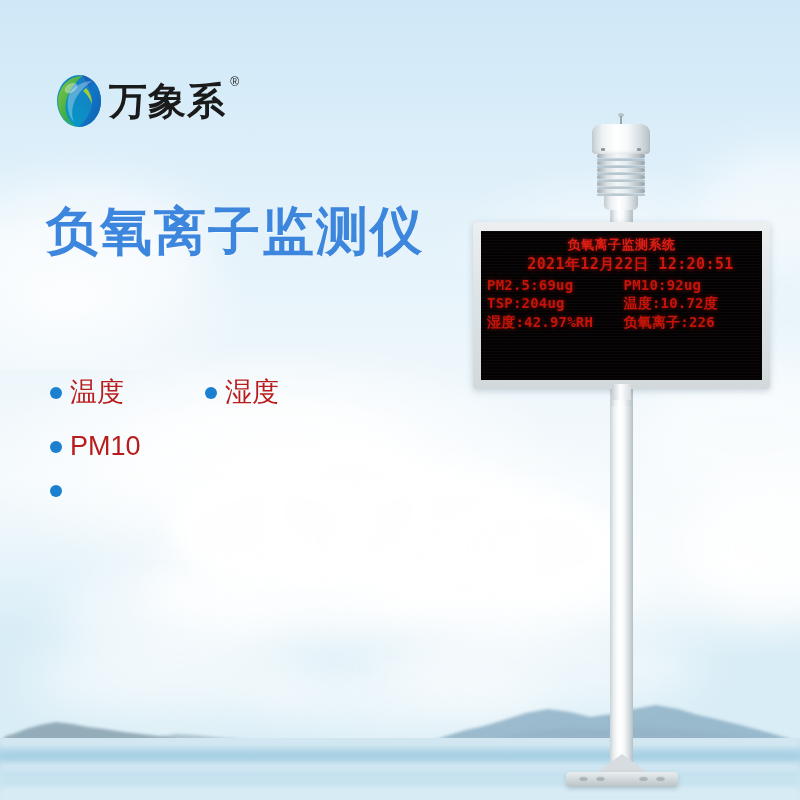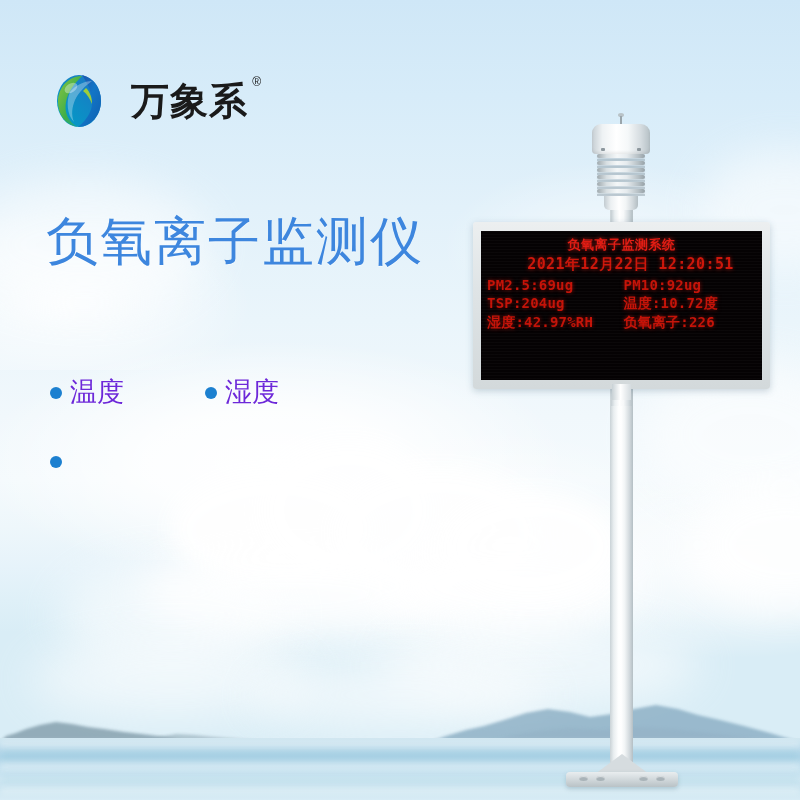--- a/index.html
+++ b/index.html
@@ -112,21 +112,21 @@
   }
   .island svg { display: block; }
 
   
   .logo-wrap {
     position: absolute;
     left: 52px;
     top: 72px;
     display: flex;
     align-items: center;
-    gap: 23px;
+    gap: 1px;
   }
   .logo-mark { width: 56px; height: 58px; }
   .logo-text {
     position: relative;
     font-size: 38px;
     font-weight: 700;
     color: #1a1a1a;
     letter-spacing: 1px;
     line-height: 1;
     font-family: "Liberation Sans", "DejaVu Sans", sans-serif;
@@ -137,23 +137,23 @@
     right: -14px;
     font-size: 12px;
     font-weight: 400;
     color: #1a1a1a;
   }
 
   
   .headline {
     position: absolute;
     left: 46px;
-    top: 214px;
+    top: 204px;
     font-size: 52px;
-    font-weight: 400;
+    font-weight: 700;
     color: #3d86de;
     letter-spacing: 2px;
     line-height: 1.05;
     white-space: nowrap;
     text-shadow: 0 1px 0 rgba(255,255,255,0.5);
   }
 
   
   .pill {
     position: absolute;
@@ -182,21 +182,21 @@
   .feat-row {
     display: flex;
     align-items: flex-start;
     margin-bottom: 24px;
   }
   .feat-item {
     display: flex;
     align-items: center;
     gap: 8px;
     font-size: 27px;
-    color: #6d28d9;
+    color: #b91c1c;
     font-weight: 400;
     line-height: 1.1;
     white-space: nowrap;
   }
   .feat-item.col1 { width: 155px; }
   .dot {
     width: 12px;
     height: 12px;
     border-radius: 50%;
     background: #1c80d0;
@@ -514,20 +514,24 @@
       <div class="feat-item col1">
         <span class="dot"></span>
         <span>温度</span>
       </div>
       <div class="feat-item">
         <span class="dot"></span>
         <span>湿度</span>
       </div>
     </div>
     <div class="feat-row">
+      <div class="feat-item">
+        <span class="dot"></span>
+        <span>PM10</span>
+      </div>
     </div>
     <div class="feat-row">
       <div class="feat-item col1">
         <span class="dot"></span>
       </div>
     </div>
   </div>
 
   <div class="pole"></div>
   <div class="pole-upper"></div>

